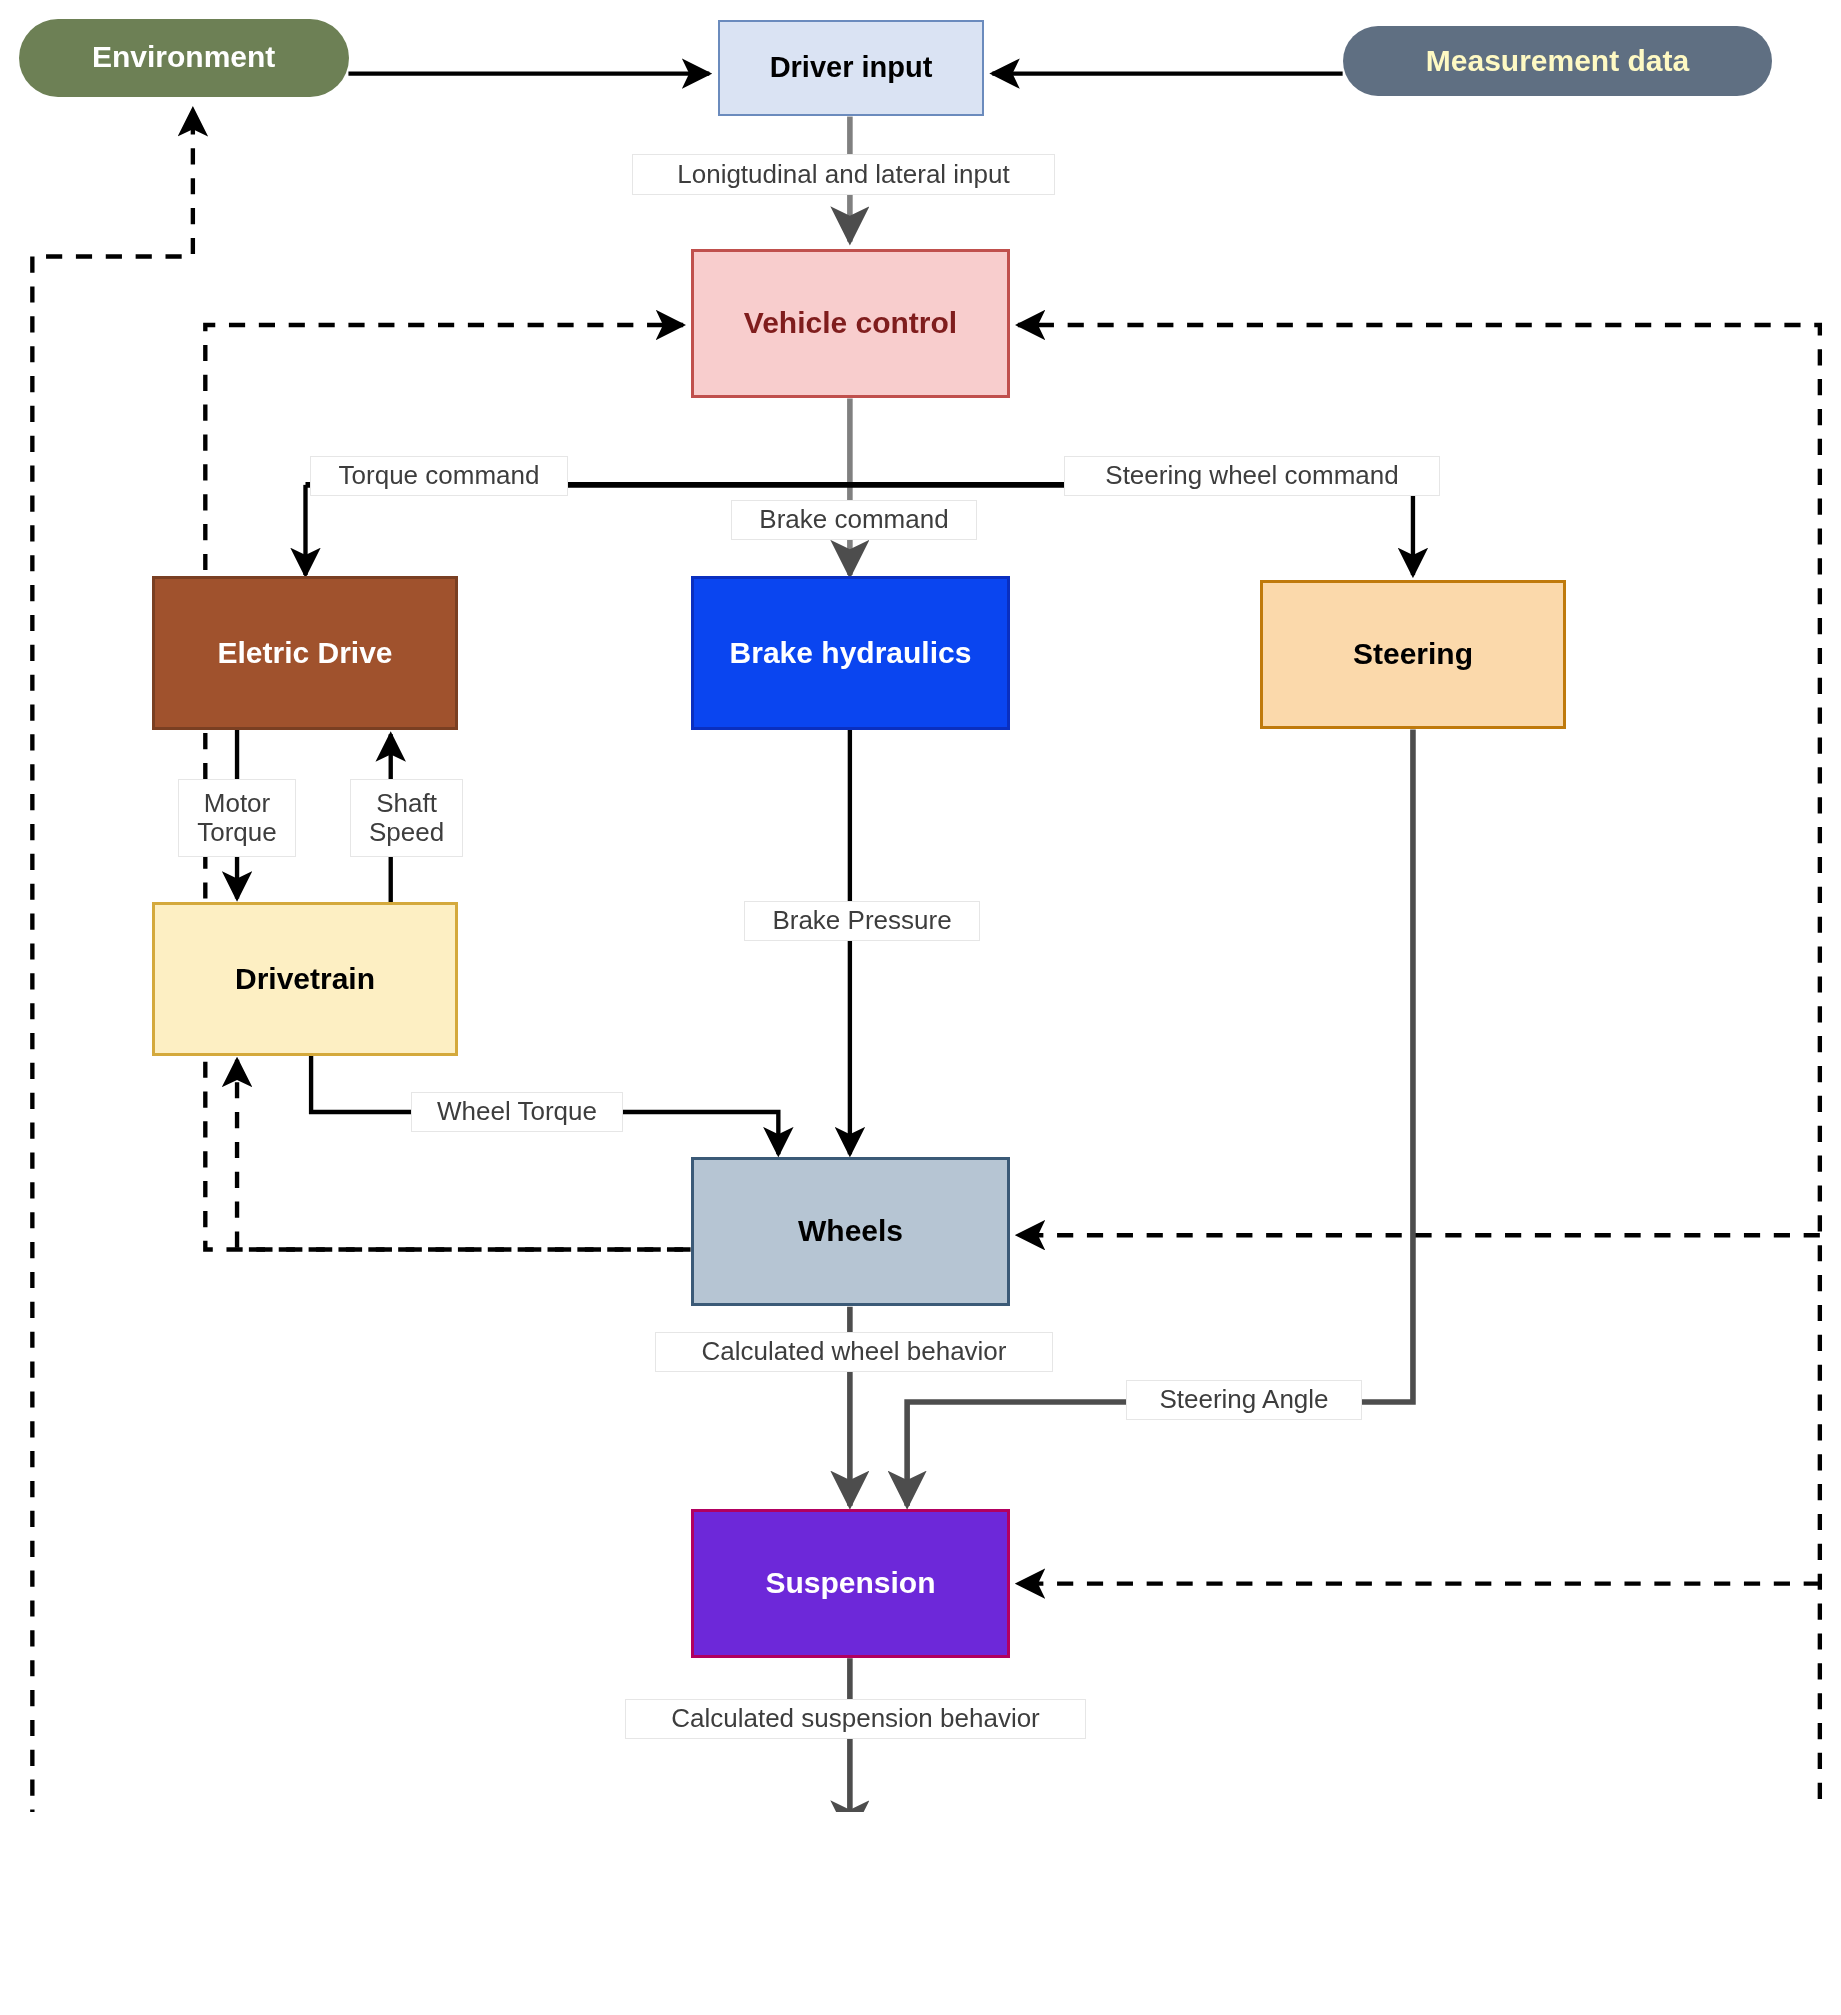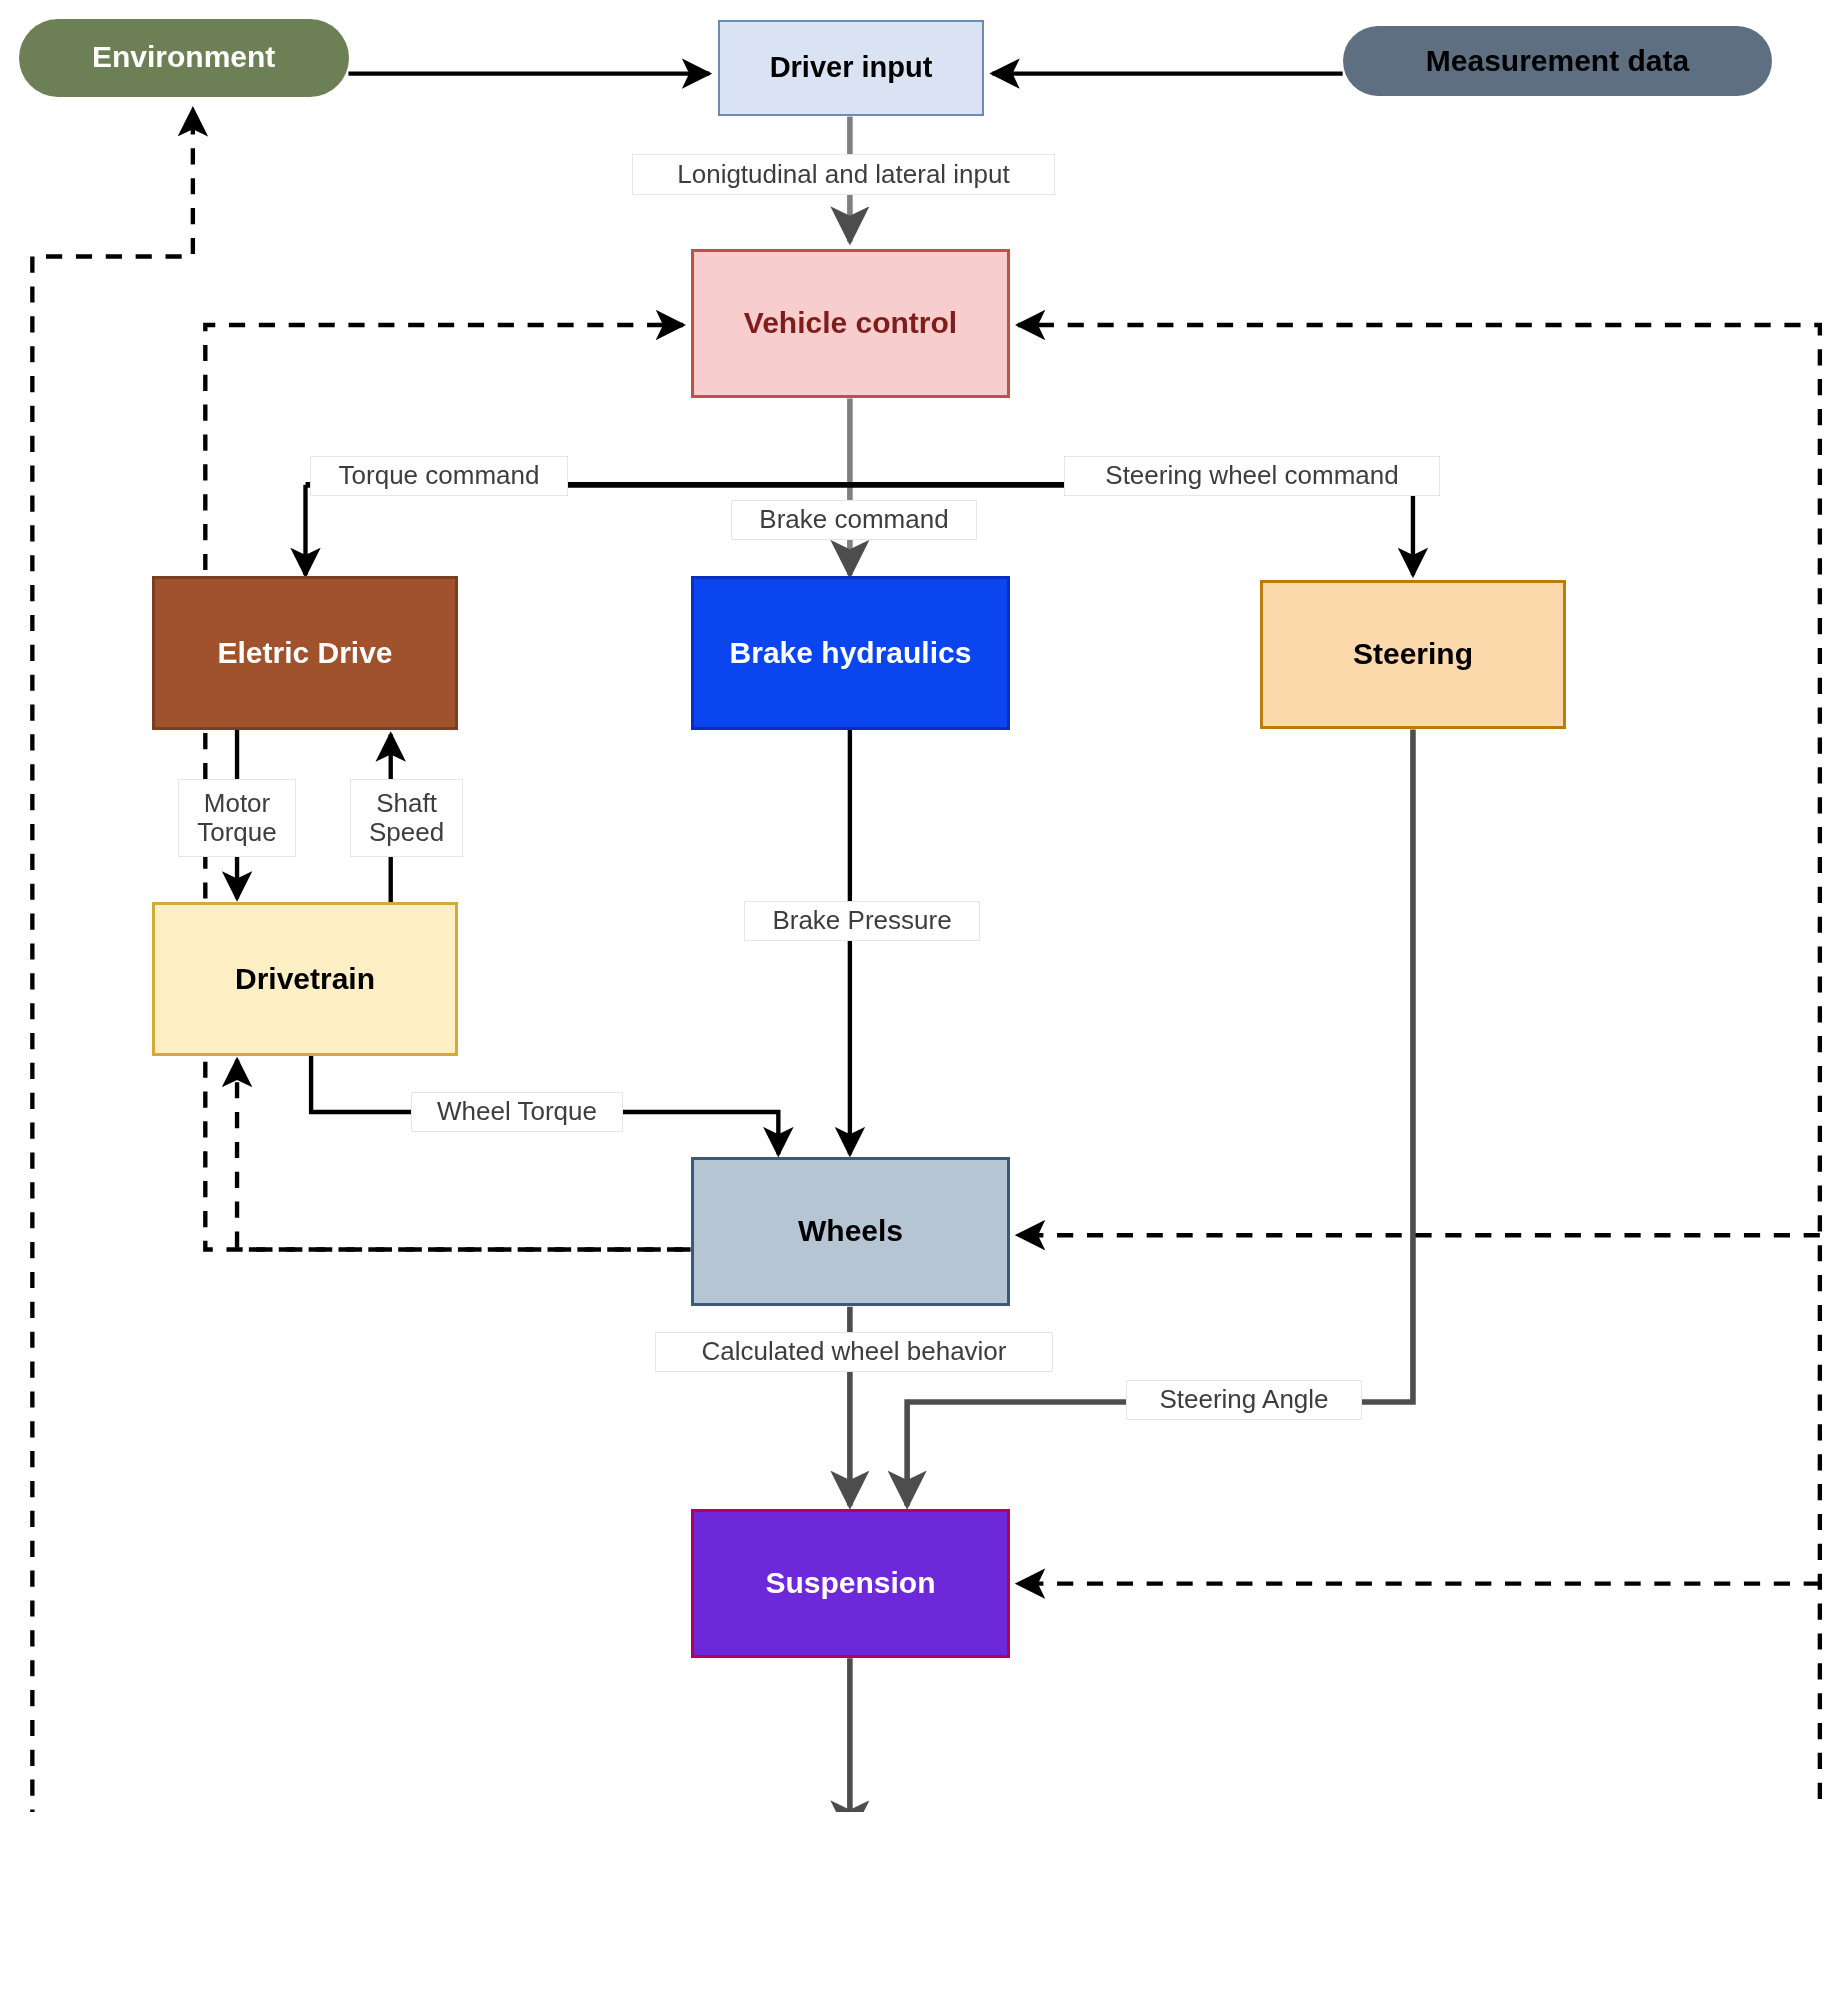--- a/index.html
+++ b/index.html
@@ -106,21 +106,21 @@
   </svg>
 
   <div class="node node-pill" style="left:18.7px;top:18.7px;width:330px;height:78px;background:#6d8055;border-width:1.9px;border-color:#5b6e46;color:#ffffff;font-size:30px;">
     <span>Environment</span>
   </div>
 
   <div class="node node-rect" style="left:718px;top:20px;width:266px;height:96px;background:#dae3f3;border-width:2.5px;border-color:#6b8bbd;color:#000000;font-size:29px;">
     <span>Driver input</span>
   </div>
 
-  <div class="node node-pill" style="left:1343px;top:26px;width:429px;height:70px;background:#5f6f82;border-width:1.9px;border-color:#4e5d6e;color:#000000;font-size:30px;">
+  <div class="node node-pill" style="left:1343px;top:26px;width:429px;height:70px;background:#5f6f82;border-width:1.9px;border-color:#4e5d6e;color:#fef9c3;font-size:30px;">
     <span>Measurement data</span>
   </div>
 
   <div class="node node-rect" style="left:691px;top:249px;width:319px;height:149px;background:#f8cdcd;border-width:3.1px;border-color:#c0504d;color:#7f1d1d;font-size:30px;">
     <span>Vehicle control</span>
   </div>
 
   <div class="node node-rect" style="left:152px;top:576px;width:306px;height:154px;background:#a0522d;border-width:3.1px;border-color:#7a3f22;color:#ffffff;font-size:30px;">
     <span>Eletric Drive</span>
   </div>
@@ -164,15 +164,16 @@
 Speed</div>
 
   <div class="edge-label" style="left:744px;top:901px;width:236px;height:40px;font-size:26px;">Brake Pressure</div>
 
   <div class="edge-label" style="left:411px;top:1092px;width:212px;height:40px;font-size:26px;">Wheel Torque</div>
 
   <div class="edge-label" style="left:655px;top:1332px;width:398px;height:40px;font-size:26px;">Calculated wheel behavior</div>
 
   <div class="edge-label" style="left:1126px;top:1380px;width:236px;height:40px;font-size:26px;">Steering  Angle</div>
 
+  <div class="edge-label" style="left:625px;top:1699px;width:461px;height:40px;font-size:26px;">Calculated suspension behavior</div>
 
 </div>
 
 
 </body></html>

